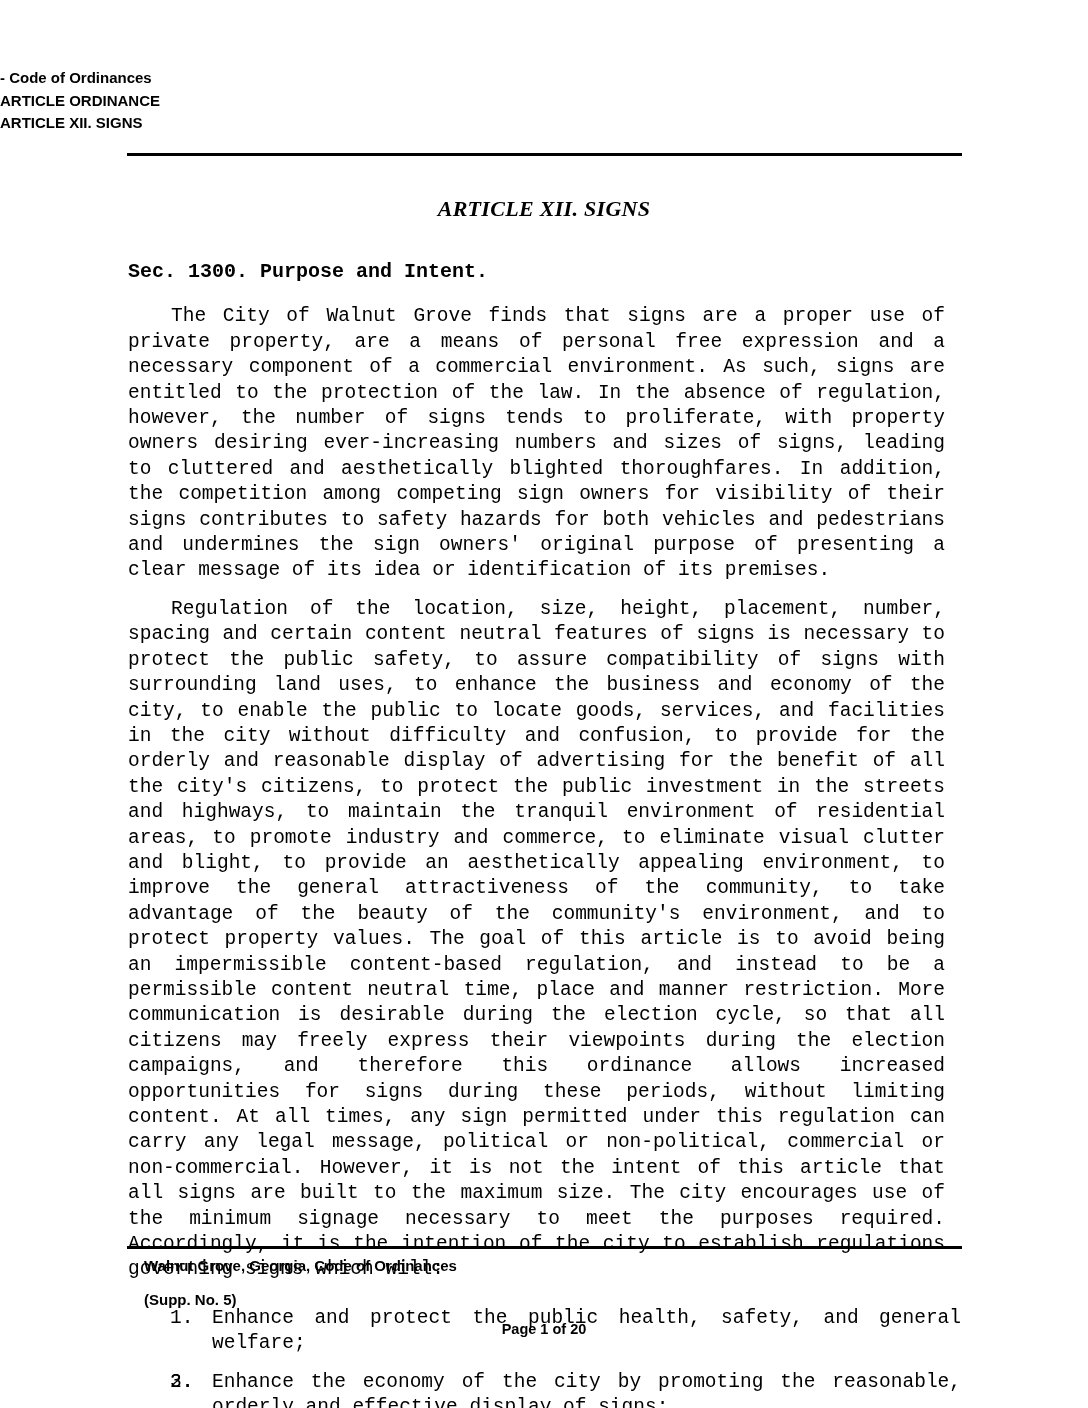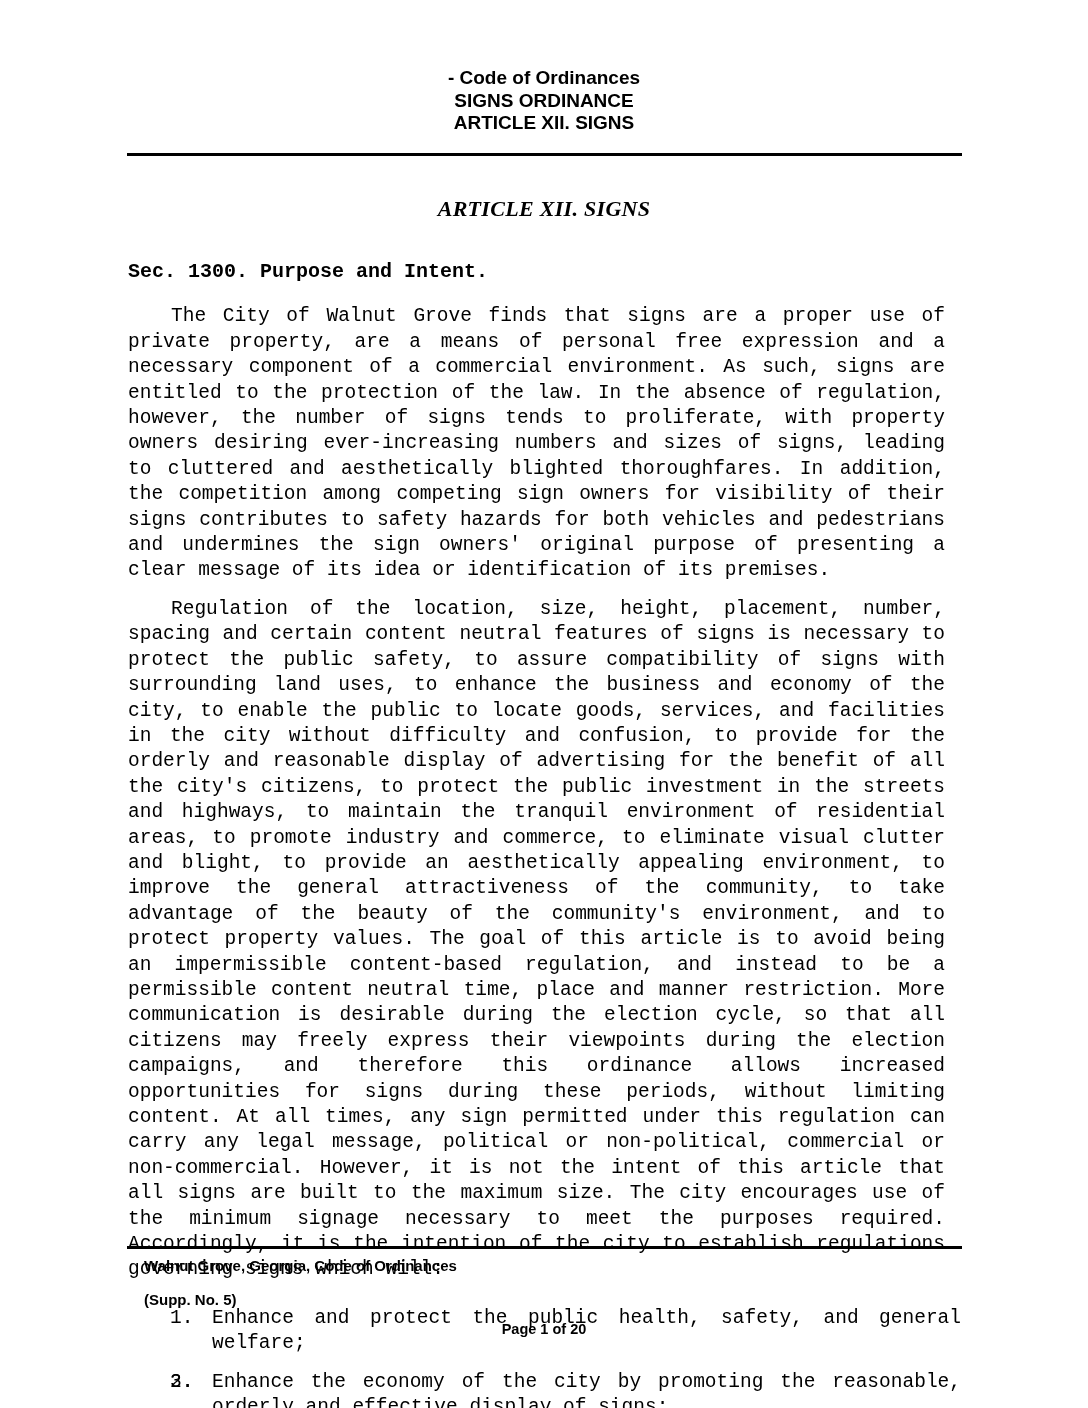--- a/index.html
+++ b/index.html
@@ -14,23 +14,22 @@
     background: #ffffff;
     color: #000000;
     overflow: hidden;
   }
   
   .doc-header {
     position: absolute;
     top: 67px;
     left: 0;
     width: 100%;
-    text-align: center;
     font-family: "Liberation Sans", sans-serif;
-    font-size: 19px;
+    font-size: 15px;
     line-height: 22.5px;
     font-weight: 600;
   }
   .rule {
     position: absolute;
     left: 127px;
     width: 835px;
     background: #000000;
   }
   .rule-top { top: 153px; height: 3px; }
@@ -108,21 +107,21 @@
     font-weight: 700;
   }
 </style>
 </head>
 <body>
 
 <div class="page">
 
   <div class="doc-header">
     <div>- Code of Ordinances</div>
-    <div>SIGNS ORDINANCE</div>
+    <div>ARTICLE ORDINANCE</div>
     <div>ARTICLE XII. SIGNS</div>
   </div>
 
   <div class="rule rule-top"></div>
 
   <div class="article-title">ARTICLE XII. SIGNS</div>
 
   <div class="content">
     <div class="sec-heading">Sec. 1300. Purpose and Intent.</div>
 

